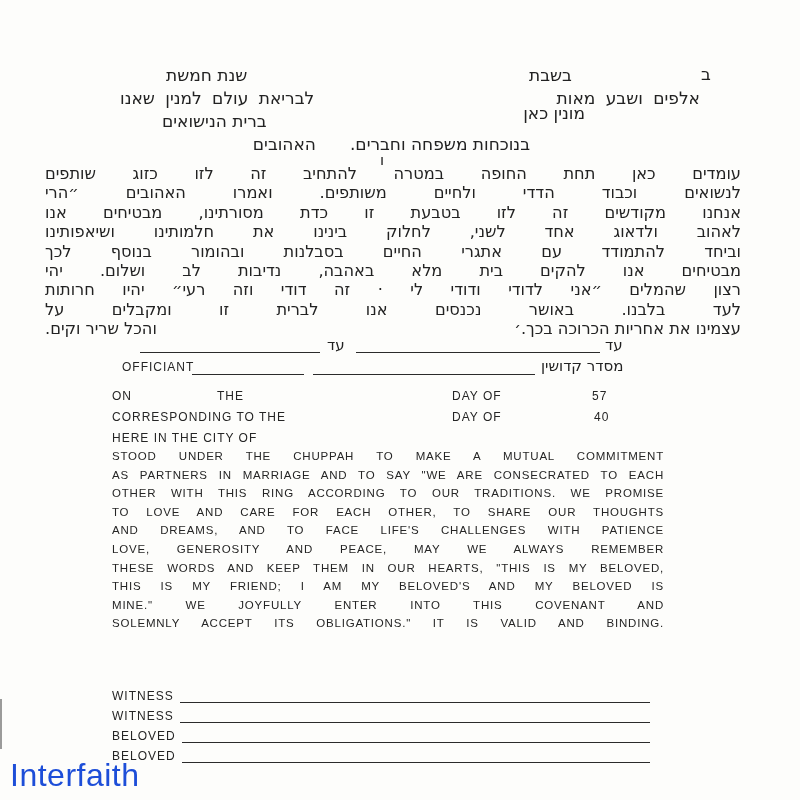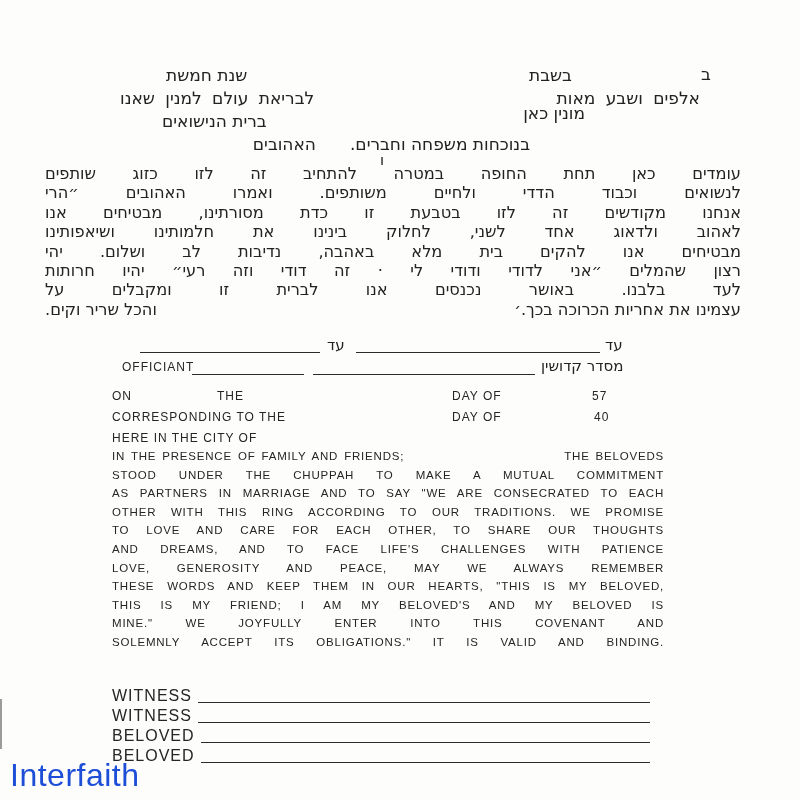--- a/index.html
+++ b/index.html
@@ -59,21 +59,21 @@
     height:18.6px;line-height:18.6px;
     font-family:"Liberation Sans",sans-serif;font-size:11.5px;
     letter-spacing:0.8px;word-spacing:2px;color:#252525;
     text-align:justify;text-align-last:justify;white-space:nowrap;
   }
   #en-par .el-split{display:flex;justify-content:space-between;}
   #en-par .el-center{text-align:center;text-align-last:center;}
 
   
   .sig-row{position:absolute;left:112px;width:538px;height:16px;display:flex;align-items:flex-end;}
-  .sig-row .lbl{font-family:"Liberation Sans",sans-serif;font-size:16px;letter-spacing:1px;color:#252525;margin-right:6px;line-height:14px;}
+  .sig-row .lbl{font-family:"Liberation Sans",sans-serif;font-size:12px;letter-spacing:1px;color:#252525;margin-right:6px;line-height:14px;}
   .sig-row .line{flex:1;border-bottom:1.6px solid #2b2b2b;height:14px;}
   #sig1{top:687px;}
   #sig2{top:707px;}
   #sig3{top:727px;}
   #sig4{top:747px;}
 
   
   #caption{left:10px;top:757px;font-size:32px;color:#1d4ed8;font-family:"Liberation Sans",sans-serif;letter-spacing:0.5px;}
 
   
@@ -92,20 +92,21 @@
   <span class="t heb" id="h3a">מונין כאן</span>
   <span class="t heb" id="h3b">ברית הנישואים</span>
   <span class="t heb" id="h4"><span>בנוכחות משפחה וחברים.</span><span class="gap"></span><span>האהובים</span></span>
   <span class="t heb" id="vav">ו</span>
 
   <div id="heb-par">
     <div class="hl">עומדים כאן תחת החופה במטרה להתחיב זה לזו כזוג שותפים</div>
     <div class="hl">לנשואים וכבוד הדדי ולחיים משותפים. ואמרו האהובים ״הרי</div>
     <div class="hl">אנחנו מקודשים זה לזו בטבעת זו כדת מסורתינו, מבטיחים אנו</div>
     <div class="hl">לאהוב ולדאוג אחד לשני, לחלוק בינינו את חלמותינו ושיאפותינו</div>
+    <div class="hl">וביחד להתמודד עם אתגרי החיים בסבלנות ובהומור בנוסף לכך</div>
     <div class="hl">מבטיחים אנו להקים בית מלא באהבה, נדיבות לב ושלום. יהי</div>
     <div class="hl">רצון שהמלים ״אני לדודי ודודי לי · זה דודי וזה רעי״ יהיו חרותות</div>
     <div class="hl">לעד בלבנו. באושר נכנסים אנו לברית זו ומקבלים על</div>
     <div class="hl hl-split">
       <span>עצמינו את אחריות הכרוכה בכך.׳</span>
       <span>והכל שריר וקים.</span>
     </div>
   </div>
 
   <div class="ul" id="ed-line1"></div>
@@ -121,24 +122,20 @@
   <span class="t en-hand" id="d-on">ON</span>
   <span class="t en-hand" id="d-the">THE</span>
   <span class="t en-hand" id="d-day1">DAY OF</span>
   <span class="t en-hand" id="d-57">57</span>
   <span class="t en-hand" id="d-corr">CORRESPONDING TO THE</span>
   <span class="t en-hand" id="d-day2">DAY OF</span>
   <span class="t en-hand" id="d-20">40</span>
   <span class="t en-hand" id="d-city">HERE IN THE CITY OF</span>
 
   <div id="en-par">
-    <div class="el el-split">
-      <span>IN THE PRESENCE OF FAMILY AND FRIENDS;</span>
-      <span>THE BELOVEDS</span>
-    </div>
     <div class="el">STOOD UNDER THE CHUPPAH TO MAKE A MUTUAL COMMITMENT</div>
     <div class="el">AS PARTNERS IN MARRIAGE AND TO SAY "WE ARE CONSECRATED TO EACH</div>
     <div class="el">OTHER WITH THIS RING ACCORDING TO OUR TRADITIONS. WE PROMISE</div>
     <div class="el">TO LOVE AND CARE FOR EACH OTHER, TO SHARE OUR THOUGHTS</div>
     <div class="el">AND DREAMS, AND TO FACE LIFE'S CHALLENGES WITH PATIENCE</div>
     <div class="el">LOVE, GENEROSITY AND PEACE, MAY WE ALWAYS REMEMBER</div>
     <div class="el">THESE WORDS AND KEEP THEM IN OUR HEARTS, "THIS IS MY BELOVED,</div>
     <div class="el">THIS IS MY FRIEND; I AM MY BELOVED'S AND MY BELOVED IS</div>
     <div class="el">MINE." WE JOYFULLY ENTER INTO THIS COVENANT AND</div>
     <div class="el">SOLEMNLY ACCEPT ITS OBLIGATIONS." IT IS VALID AND BINDING.</div>

